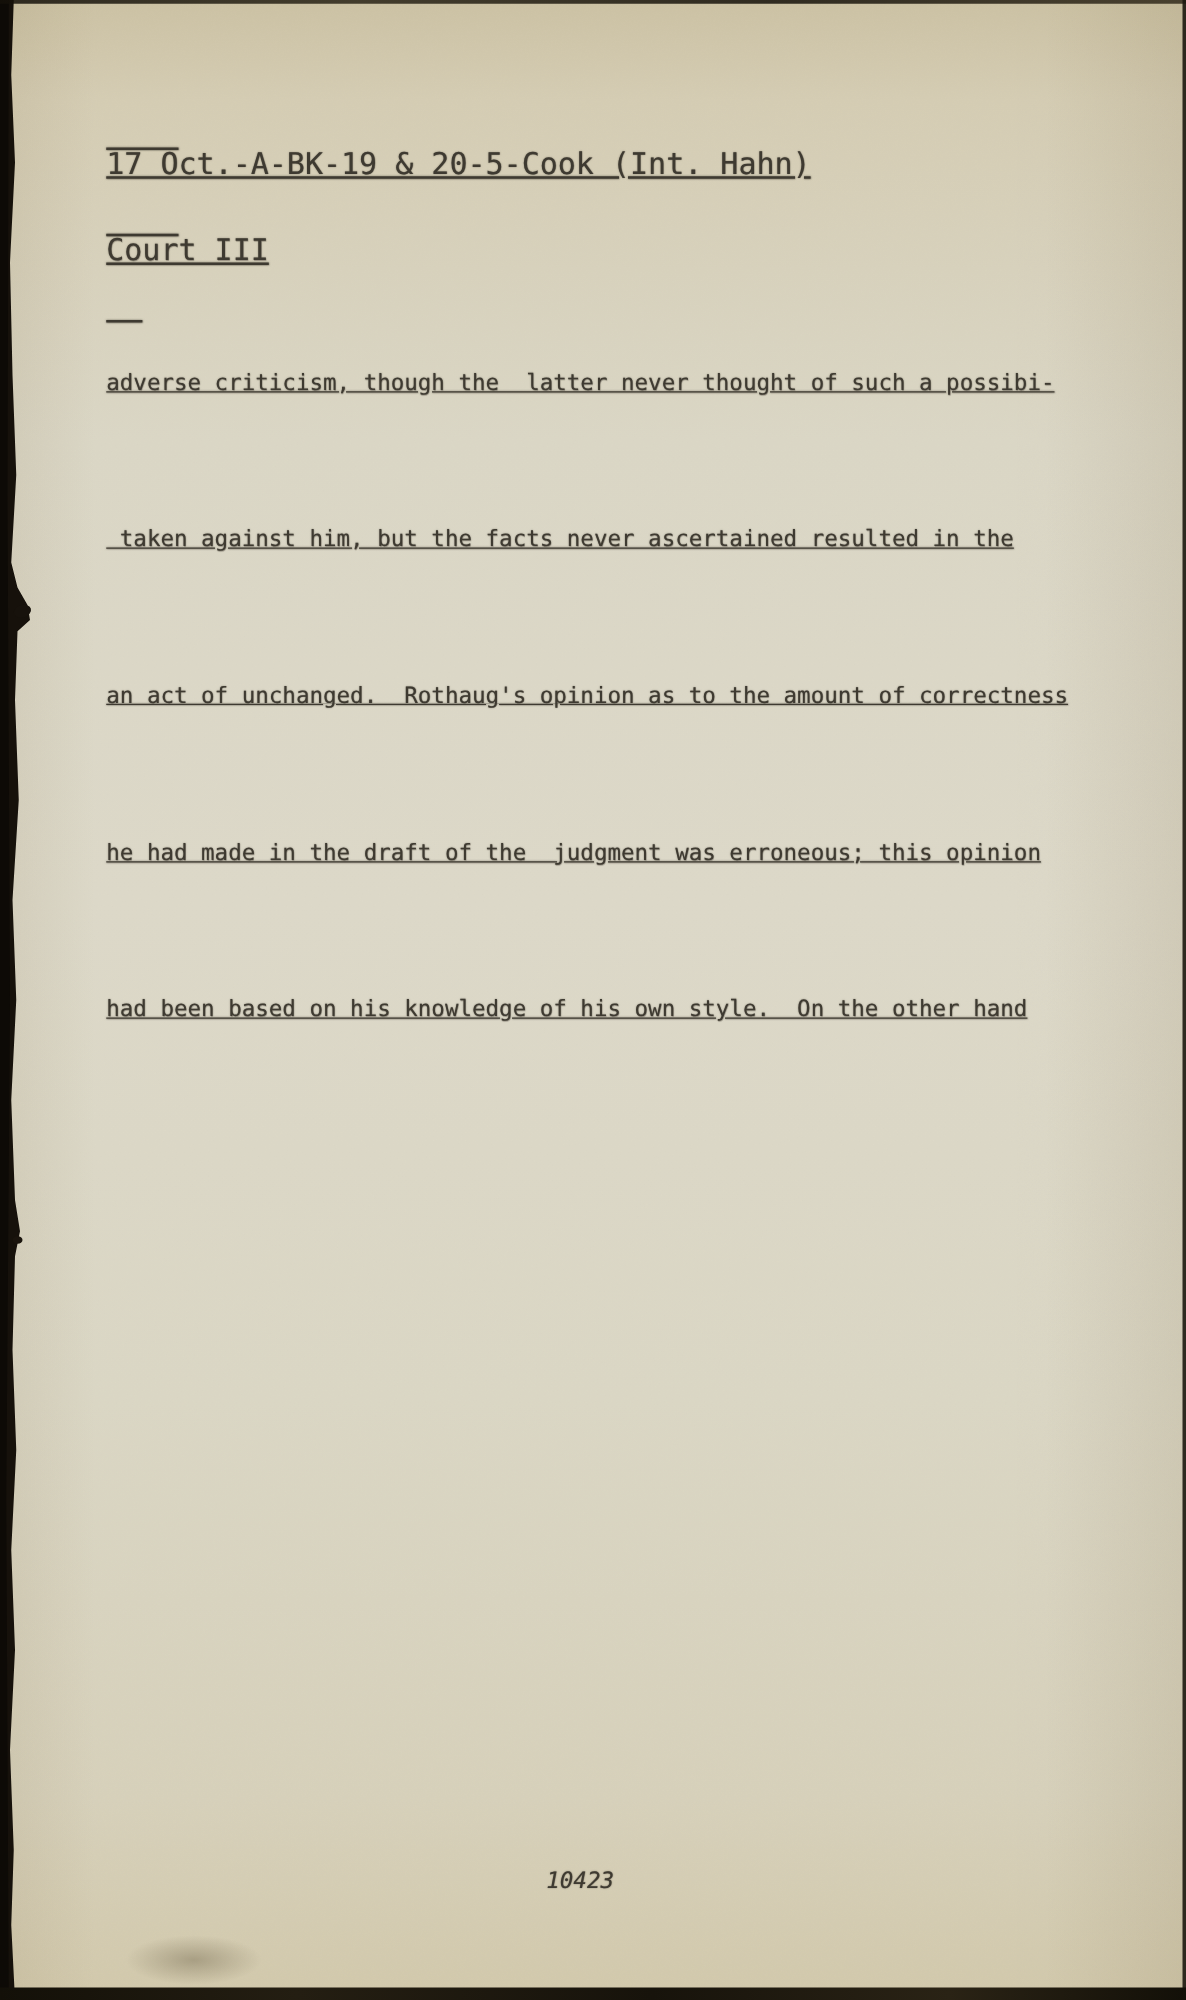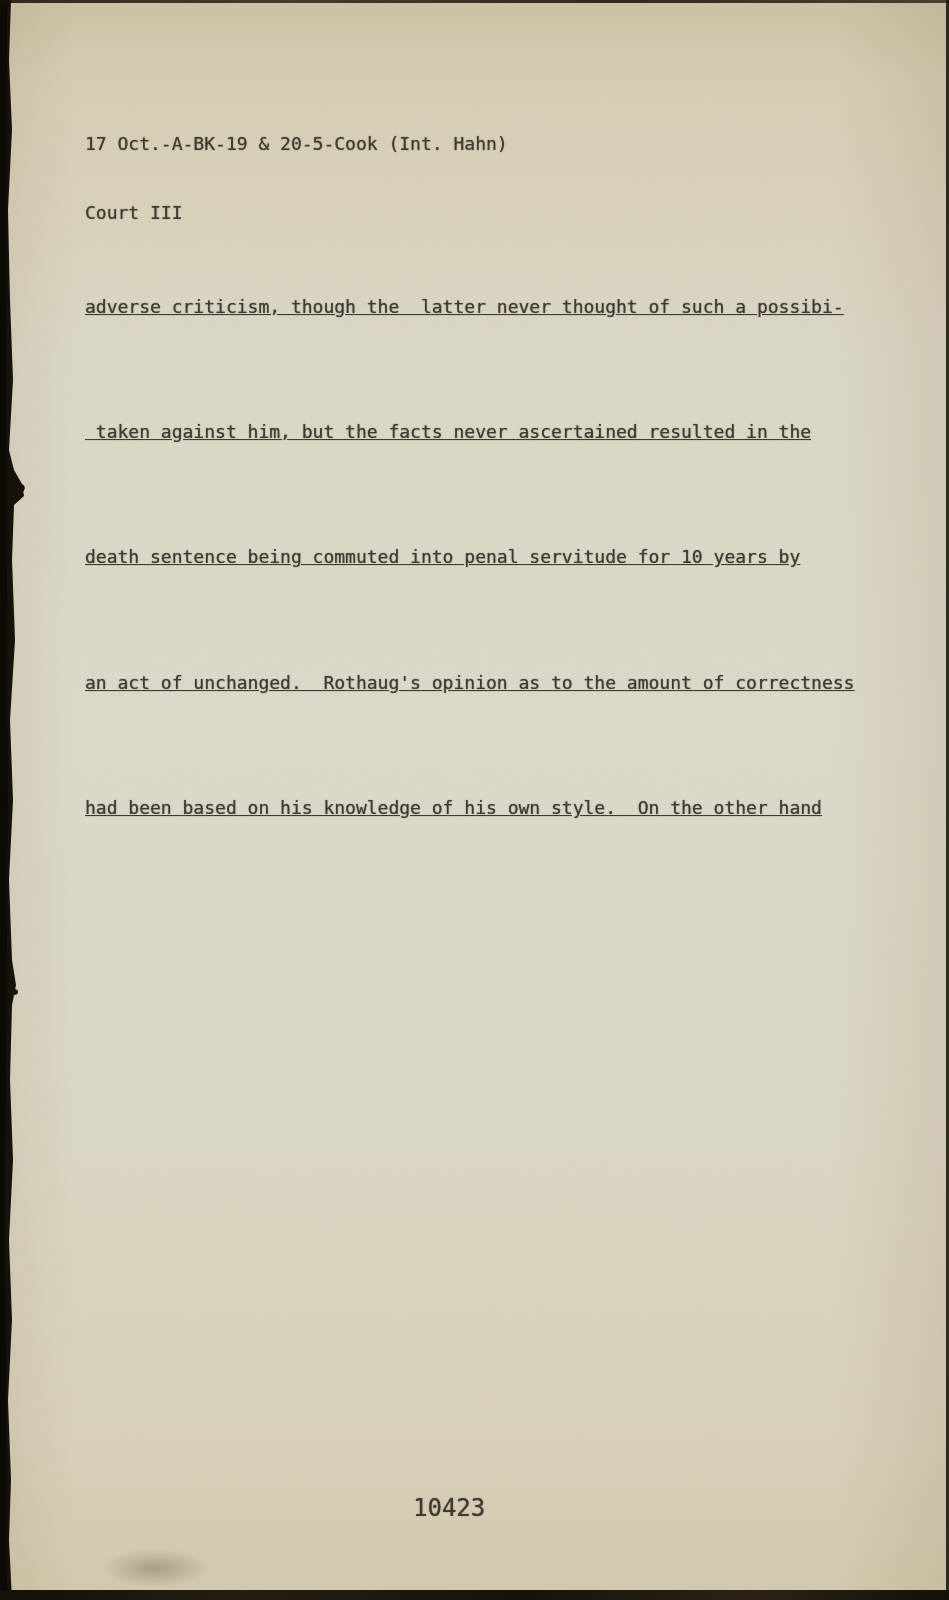--- a/index.html
+++ b/index.html
@@ -19,24 +19,24 @@
   .edge-bottom{position:absolute;left:0;bottom:0;width:100%;height:10px;background:linear-gradient(90deg,#131008 0%,#241e12 25%,#17130b 55%,#2a2315 80%,#131008 100%);}
   .edge-right{position:absolute;right:0;top:0;width:3px;height:100%;background:#1d1810;opacity:.9;}
   .edge-left-svg{position:absolute;left:0;top:0;}
   .smudge-bl{position:absolute;left:100px;bottom:12px;width:110px;height:40px;background:radial-gradient(ellipse at center,rgba(90,78,52,0.35),rgba(90,78,52,0) 70%);}
   
   .tw{
     position:absolute;color:#3e3a31;
     text-shadow:0 0 1.3px rgba(58,53,44,0.6),0.4px 0.4px 0 rgba(58,53,44,0.25);
     white-space:pre;
   }
-  .header{left:85px;top:86px;font-size:18px;line-height:23px;}
+  .header{left:85px;top:74px;font-size:24px;line-height:23px;text-decoration:underline;}
   .doc-body{left:85px;top:202px;font-size:18px;line-height:41.8px;}
   .doc-body .line{height:41.8px;text-decoration:underline;}
-  .page-number{left:413px;top:1494px;font-size:24px;}
+  .page-number{left:437px;top:1494px;font-size:18px;font-style:italic;}
   .noise{position:absolute;inset:0;opacity:0.5;pointer-events:none;}
 </style>
 </head>
 <body>
 
 <div class="scan">
   <div class="paper"></div>
 
   <svg class="noise" width="949" height="1600">
     <filter id="grain">
@@ -59,22 +59,22 @@
   <div class="smudge-bl"></div>
 
   <div class="tw header">
     <div>17 Oct.-A-BK-19 &amp; 20-5-Cook (Int. Hahn)</div>
     <div>Court III</div>
   </div>
 
   <div class="tw doc-body">
     <div class="line">adverse criticism, though the  latter never thought of such a possibi-</div>
     <div class="line"> taken against him, but the facts never ascertained resulted in the</div>
-    <div class="line">death sentence being commuted into penal servitude for 10 years by</div>
     <div class="line">an act of unchanged.  Rothaug's opinion as to the amount of correctness</div>
+    <div class="line">he had made in the draft of the  judgment was erroneous; this opinion</div>
     <div class="line">had been based on his knowledge of his own style.  On the other hand</div>
     
     
     
     
     
     
     
     
     

